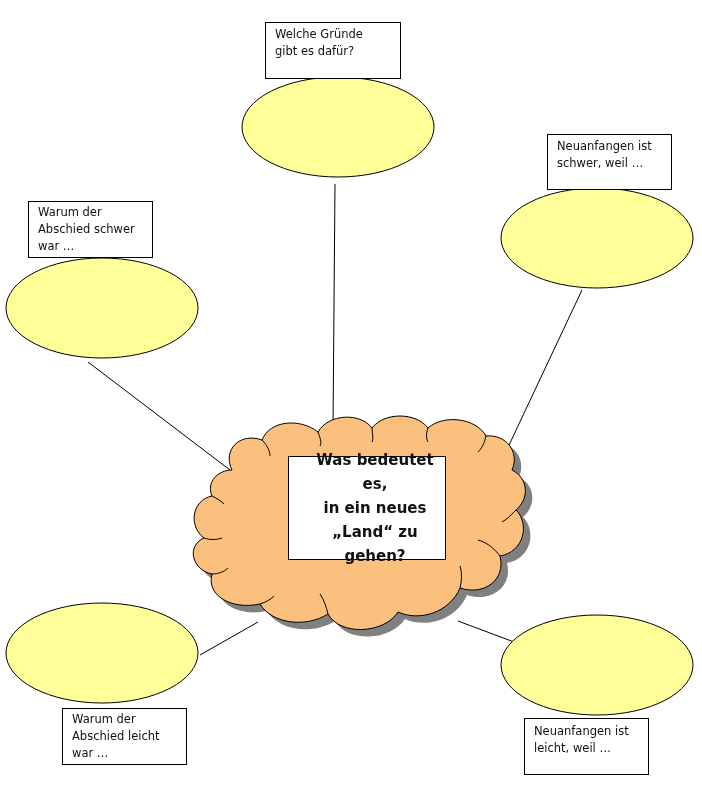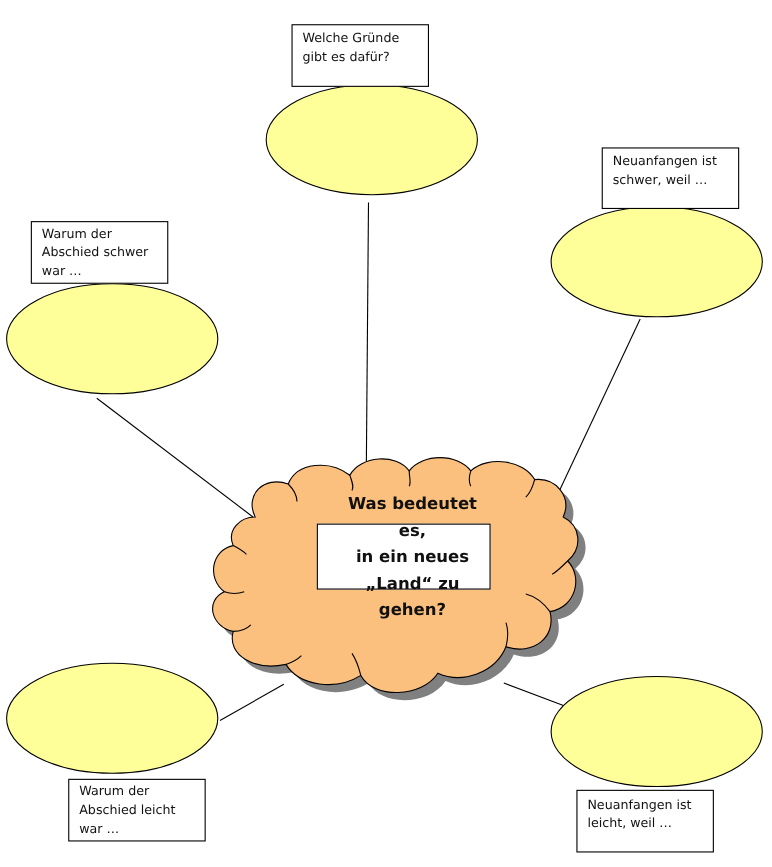--- a/index.html
+++ b/index.html
@@ -68,28 +68,28 @@
     <path d="M 500 556 C 494 548, 486 542, 478 540"></path>
     <path d="M 460 588 C 462 580, 462 572, 460 566"></path>
     <path d="M 328 614 C 326 606, 324 600, 320 594"></path>
     <path d="M 260 604 C 266 602, 270 600, 274 596"></path>
     <path d="M 212 574 C 218 574, 224 572, 228 568"></path>
     <path d="M 204 538 C 210 540, 216 540, 222 538"></path>
     <path d="M 212 496 C 216 498, 220 500, 224 504"></path>
   </g>
 </svg>
 
-<div class="label-box" style="left:265px;top:22px;width:125px;height:57px;">Welche Gründe
+<div class="label-box" style="left:265px;top:22px;width:136px;height:57px;">Welche Gründe
 gibt es dafür?</div>
 <div class="label-box" style="left:28px;top:201px;width:125px;height:57px;padding-top:2px;">Warum der
 Abschied schwer
 war …</div>
 <div class="label-box" style="left:547px;top:134px;width:125px;height:56px;">Neuanfangen ist
 schwer, weil …</div>
 <div class="label-box" style="left:62px;top:708px;width:125px;height:57px;padding-top:2px;">Warum der
 Abschied leicht
 war …</div>
 <div class="label-box" style="left:524px;top:718px;width:125px;height:57px;padding-top:4px;">Neuanfangen ist
 leicht, weil …</div>
 
-<div class="center-box" style="left:288px;top:476px;width:158px;height:60px;padding-left:16px;">Was bedeutet es,
+<div class="center-box" style="left:288px;top:456px;width:158px;height:104px;padding-left:16px;">Was bedeutet es,
 in ein neues
 „Land“ zu gehen?</div>
 
 </body></html>

